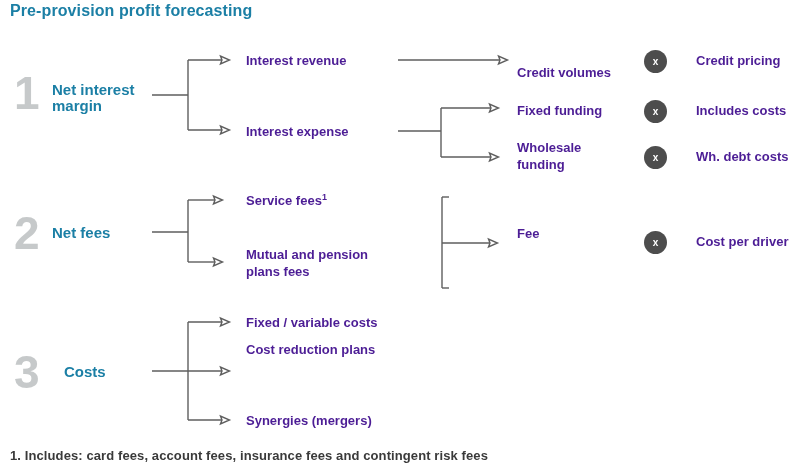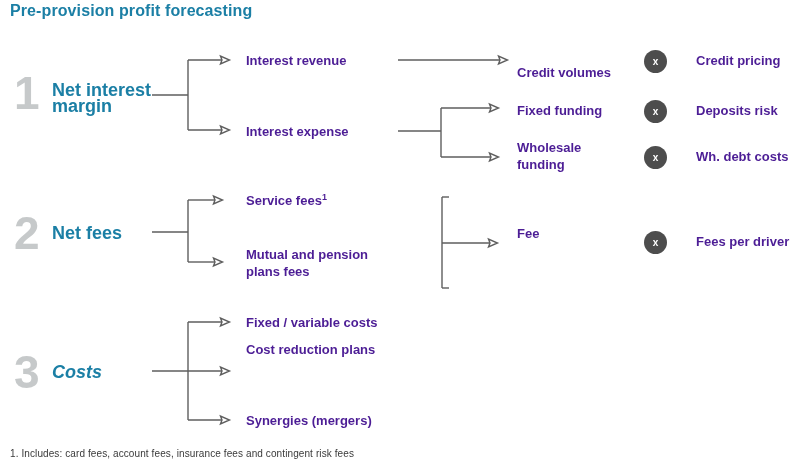--- a/index.html
+++ b/index.html
@@ -25,21 +25,21 @@
   .sec-num{
     position:absolute;
     font-size:46px;font-weight:bold;
     color:#c6c9ca;
     line-height:46px;
     letter-spacing:-1px;
   }
   
   .sec-label{
     position:absolute;
-    font-size:18px;font-weight:bold;
+    font-size:15px;font-weight:bold;
     color:#1b7fa5;
     line-height:16px;
   }
 
   
   .node{
     position:absolute;
     font-size:13px;font-weight:bold;
     color:#4c1d95;
     line-height:17px;
@@ -54,21 +54,21 @@
     background:#4d4d4d;
     color:#ffffff;
     font-size:10px;font-weight:bold;
     display:flex;align-items:center;justify-content:center;
     line-height:1;
   }
 
   
   .footnote{
     position:absolute;left:10px;top:448px;
-    font-size:10px;color:#3a3a3a;font-weight:normal;
+    font-size:13px;color:#3a3a3a;font-weight:bold;
     white-space:nowrap;
     letter-spacing:0.1px;
   }
 
   
   svg.wires{position:absolute;left:0;top:0;width:800px;height:468px;pointer-events:none;}
   svg.wires path,svg.wires line{fill:none;stroke:#5e5e5e;stroke-width:1.4;}
 </style>
 </head>
 <body>
@@ -145,45 +145,45 @@
   <div class="node" style="left:517px;top:139px;">
     <div>Wholesale</div>
     <div>funding</div>
   </div>
 
   <div class="mult" style="left:644px;top:50px;">x</div>
   <div class="mult" style="left:644px;top:100px;">x</div>
   <div class="mult" style="left:644px;top:146px;">x</div>
 
   <div class="node" style="left:696px;top:52px;">Credit pricing</div>
-  <div class="node" style="left:696px;top:102px;">Deposits risk</div>
+  <div class="node" style="left:696px;top:102px;">Includes costs</div>
   <div class="node" style="left:696px;top:148px;">Wh. debt costs</div>
 
   <div class="sec-num" style="left:14px;top:210px;">2</div>
   <div class="sec-label" style="left:52px;top:225px;">Net fees</div>
 
   <div class="node" style="left:246px;top:192px;">
     <span>Service fees</span><sup>1</sup>
   </div>
 
   <div class="node" style="left:246px;top:246px;">
     <div>Mutual and pension</div>
     <div>plans fees</div>
   </div>
 
   <div class="node" style="left:517px;top:225px;">
     <div>Fee</div>
   </div>
 
   <div class="mult" style="left:644px;top:231px;">x</div>
 
-  <div class="node" style="left:696px;top:233px;">Fees per driver</div>
+  <div class="node" style="left:696px;top:233px;">Cost per driver</div>
 
   <div class="sec-num" style="left:14px;top:349px;">3</div>
-  <div class="sec-label" style="left:52px;top:364px;font-style:italic;">Costs</div>
+  <div class="sec-label" style="left:64px;top:364px;">Costs</div>
 
   <div class="node" style="left:246px;top:314px;">Fixed / variable costs</div>
   <div class="node" style="left:246px;top:341px;">Cost reduction plans</div>
   <div class="node" style="left:246px;top:412px;">Synergies (mergers)</div>
 
   <div class="footnote">1. Includes: card fees, account fees, insurance fees and contingent risk fees</div>
 
 </div>
 
 </body></html>

